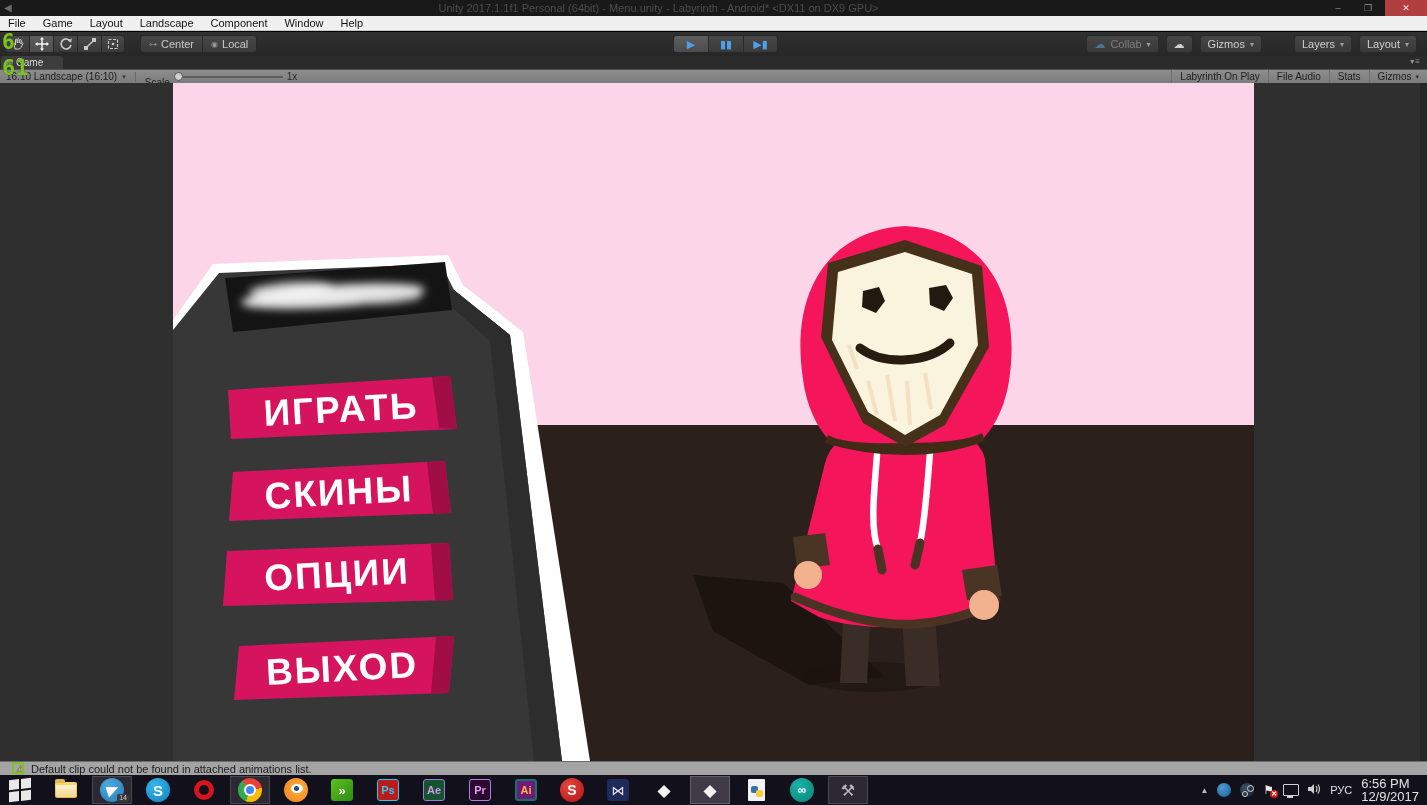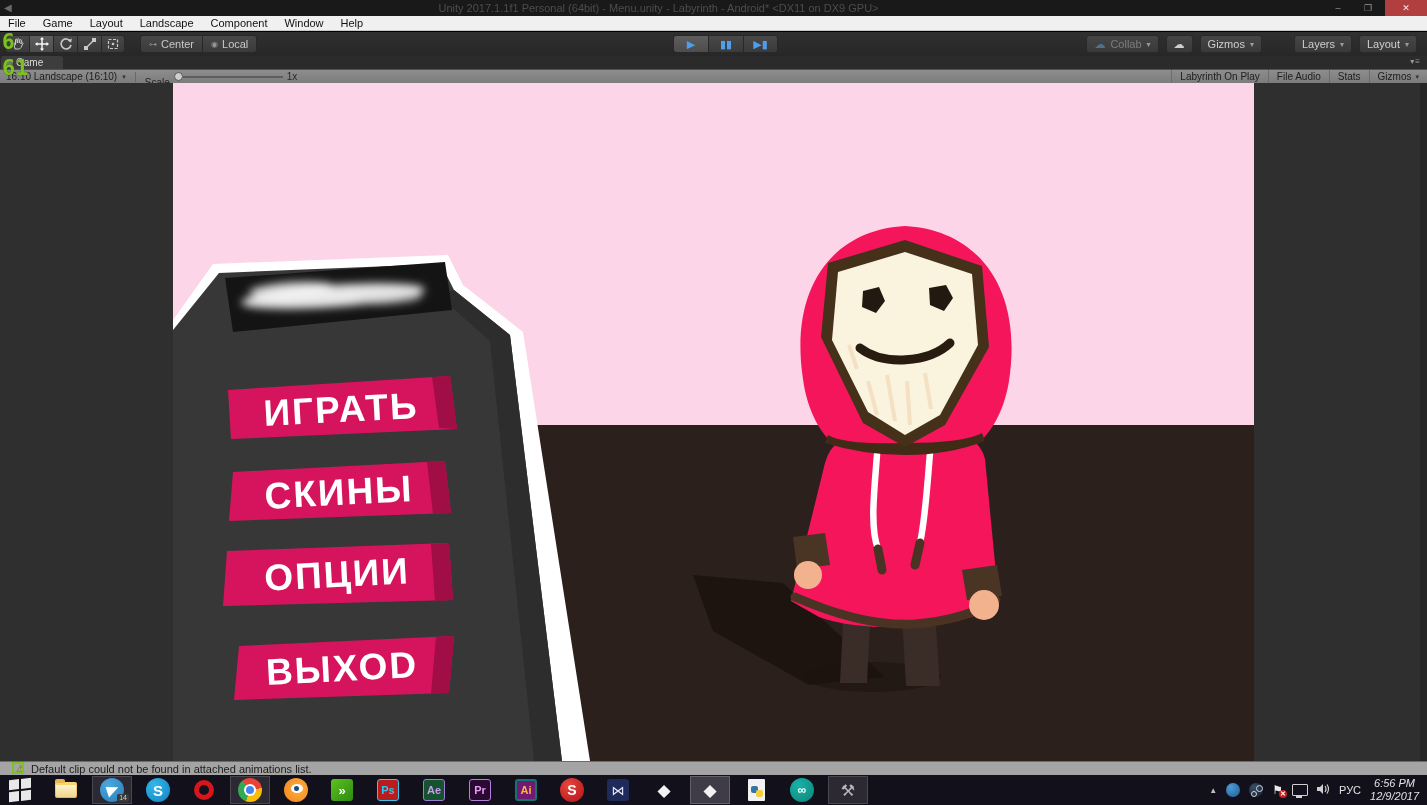--- a/index.html
+++ b/index.html
@@ -124,21 +124,21 @@
   .onedrive{width:14px;height:14px;border-radius:50%;background:radial-gradient(circle at 35% 30%,#4e9bd4,#1b5f96);}
   .steam{width:14px;height:14px;border-radius:50%;background:radial-gradient(circle at 35% 30%,#3b4e67,#121b26);position:relative;}
   .steam:before{content:"";position:absolute;left:7px;top:2px;width:5px;height:5px;border:1px solid #cfd6dd;border-radius:50%;}
   .steam:after{content:"";position:absolute;left:2px;top:8px;width:4px;height:4px;border:1px solid #cfd6dd;border-radius:50%;}
   .flagico{position:relative;font-size:12px;color:#e8e8e8;}
   .flagico .err{position:absolute;right:-4px;bottom:-1px;width:8px;height:8px;border-radius:50%;background:#d11a1a;
     color:#fff;font-size:7px;line-height:8px;text-align:center;font-weight:bold;}
   .monitor{width:14px;height:10px;border:1px solid #cfcfcf;border-radius:1px;position:relative;}
   .monitor:after{content:"";position:absolute;left:3px;bottom:-3px;width:6px;height:2px;background:#cfcfcf;}
   .lang{font-size:11px;color:#e2e2e2;}
-  .clock{text-align:center;font-size:11px;line-height:13px;color:#e2e2e2;font-style:italic;}
+  .clock{text-align:left;font-size:13px;line-height:13px;color:#e2e2e2;}
   
   .artifact{position:absolute;color:#7cc222;font-weight:bold;z-index:50;
     font-family:"DejaVu Sans Mono",monospace;text-shadow:0 0 1px #2d5500;}
   .a1{left:2px;top:30px;font-size:21px;}
   .a2{left:2px;top:55px;font-size:22px;}
   .a3{left:12px;top:762px;width:12px;height:12px;border:2px solid #7cc222;box-sizing:border-box;}
 </style>
 </head>
 <body>
 

